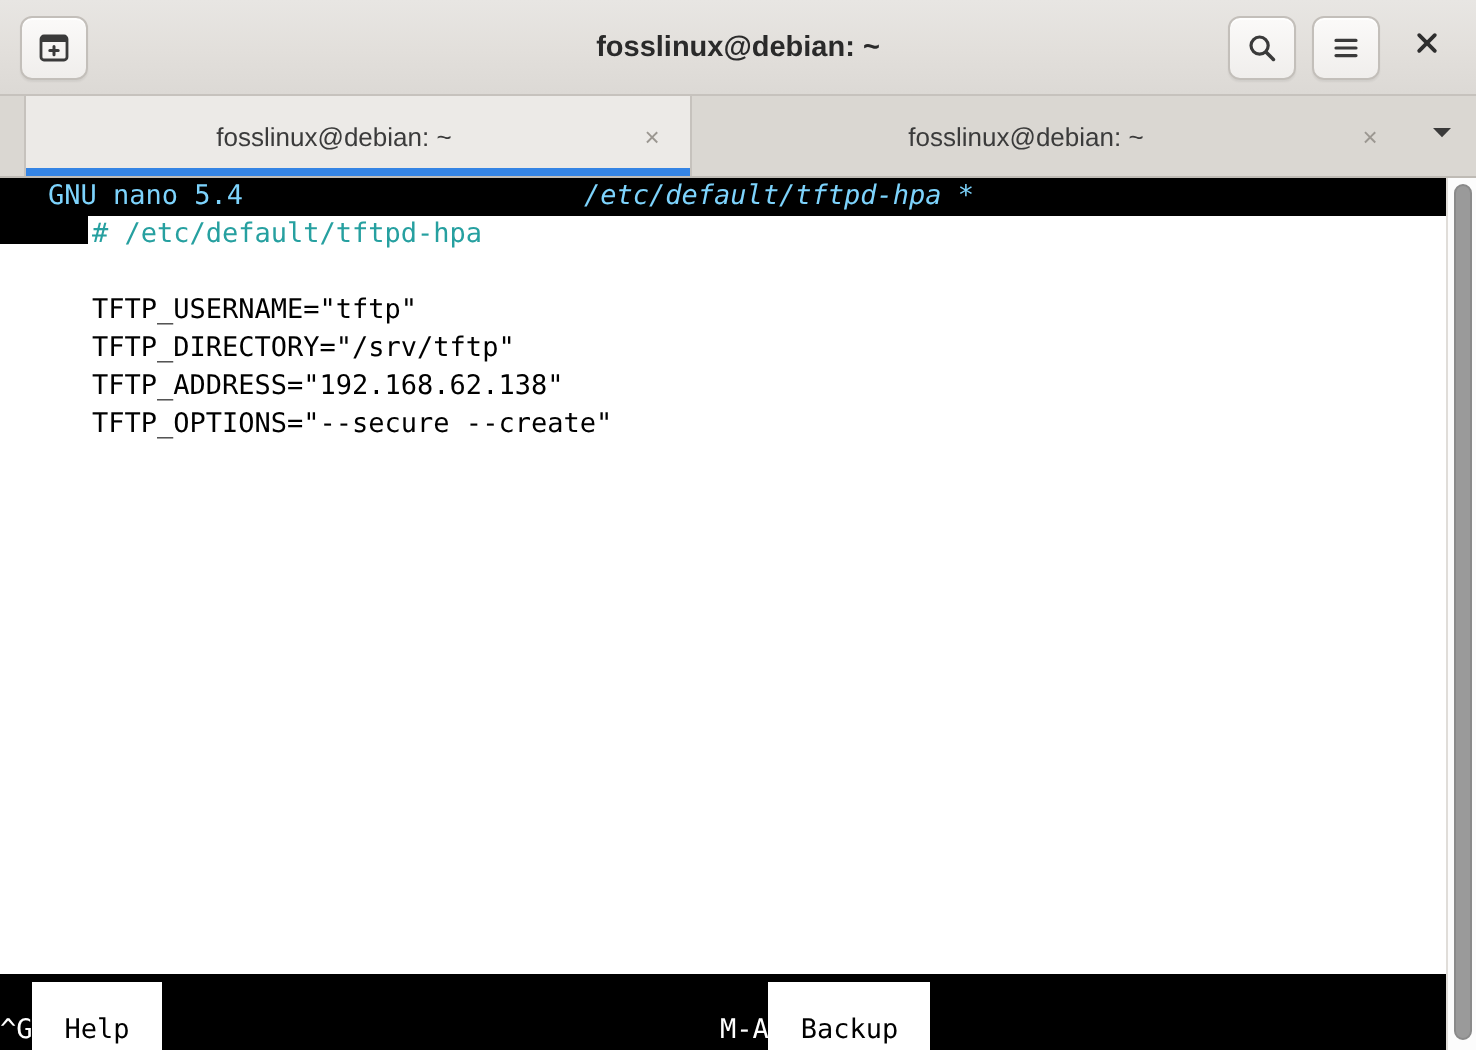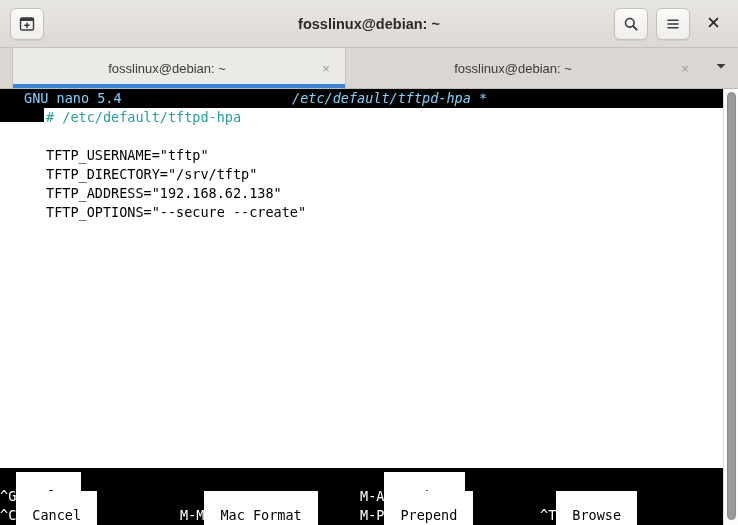--- a/index.html
+++ b/index.html
@@ -338,26 +338,20 @@
     <div class="nano-bottom">
       <div class="prompt-row">
         
       </div>
 
       <div class="shortcut-row">
         <span class="sc" style="left:0px"><span class="key">^G</span><span class="lbl">Help</span></span>
         <span class="sc" style="left:360px"><span class="key">M-A</span><span class="lbl">Backup</span></span>
       </div>
 
-      <div class="shortcut-row">
-        <span class="sc" style="left:0px"><span class="key">^C</span><span class="lbl">Cancel</span></span>
-        <span class="sc" style="left:180px"><span class="key">M-M</span><span class="lbl">Mac Format</span></span>
-        <span class="sc" style="left:360px"><span class="key">M-P</span><span class="lbl">Prepend</span></span>
-        <span class="sc" style="left:540px"><span class="key">^T</span><span class="lbl">Browse</span></span>
-      </div>
     </div>
 
     <div class="scrollbar">
       <div class="scroll-thumb"></div>
     </div>
   </div>
 
 </div>
 
 </body></html>

